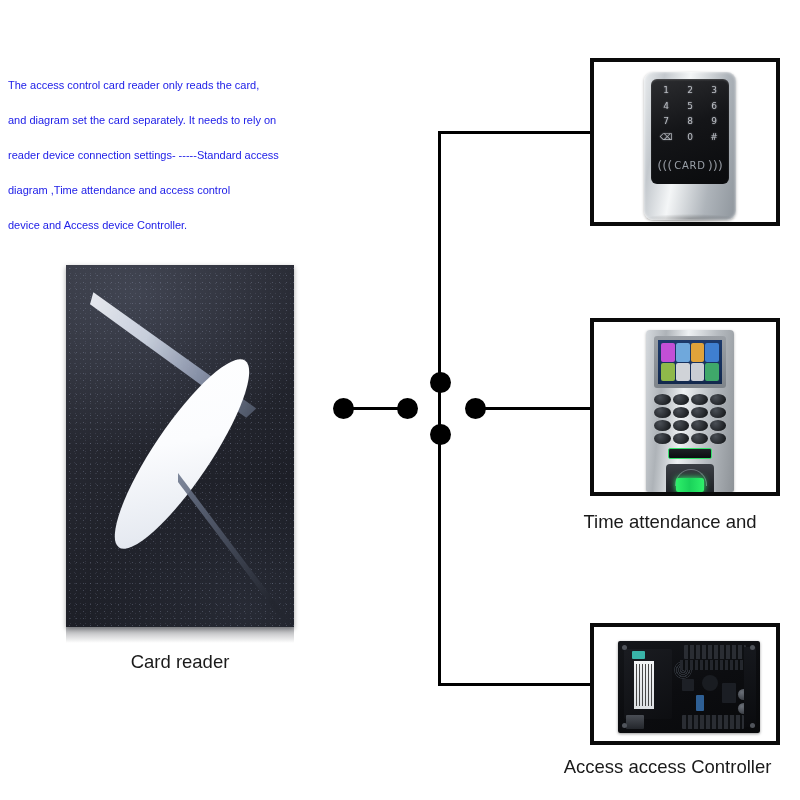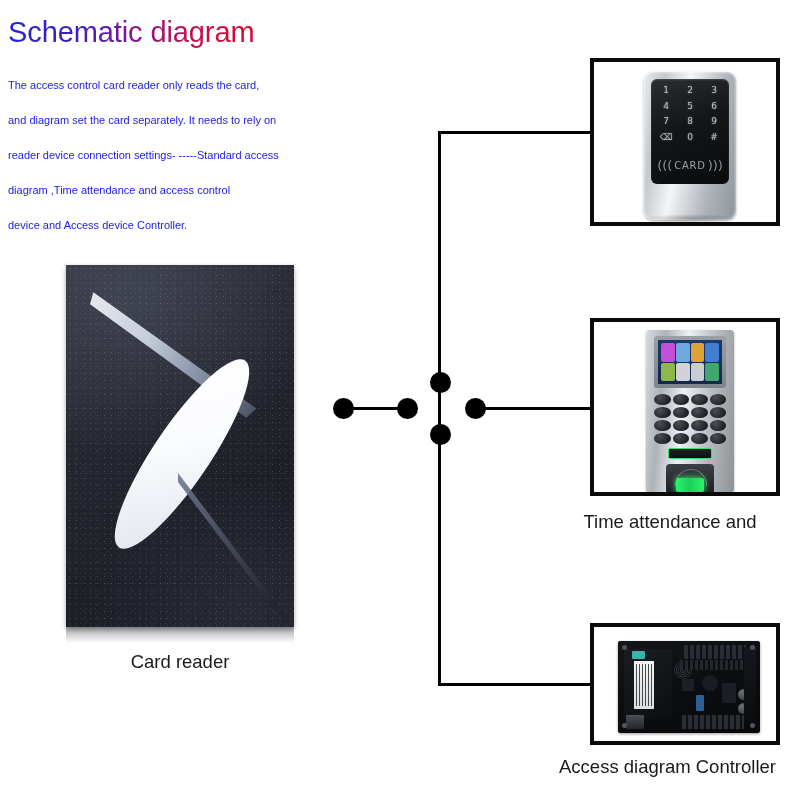--- a/index.html
+++ b/index.html
@@ -227,21 +227,20 @@
   .pcb .blue{position:absolute;left:78px;top:54px;width:8px;height:16px;background:#2e5f94;border-radius:1px;}
   .pcb .rj45{position:absolute;left:8px;top:74px;width:18px;height:14px;background:linear-gradient(180deg,#4a4e55,#23262b);border-radius:1px;}
   .pcb .edge{position:absolute;right:4px;top:6px;width:12px;height:80px;background:linear-gradient(180deg,#16181d,#0a0b0e);}
   .pcb .hole{position:absolute;width:5px;height:5px;border-radius:50%;background:#50545b;}
 </style>
 </head>
 <body>
 
 <div id="stage">
 
-  <div class="title">Schematic diagram</div>
 
   <div class="body-text">
     <span>The access control card reader only reads the card,</span>
     <span>and diagram set the card separately. It needs to rely on</span>
     <span>reader device connection settings- -----Standard access</span>
     <span>diagram ,Time attendance and access control</span>
     <span>device and Access device Controller.</span>
   </div>
 
   <div class="wire" style="left:438px;top:133px;width:3px;height:552px;"></div>
@@ -358,15 +357,15 @@
         <div class="cap2"></div>
         <div class="rj45"></div>
         <div class="edge"></div>
         <div class="hole" style="left:4px;top:4px;"></div>
         <div class="hole" style="left:132px;top:4px;"></div>
         <div class="hole" style="left:4px;top:82px;"></div>
         <div class="hole" style="left:132px;top:82px;"></div>
       </div>
     </div>
   </div>
-  <div class="caption" style="left:535px;top:755px;width:265px;">Access diagram Controller</div>
+  <div class="caption" style="left:535px;top:755px;width:265px;">Access access Controller</div>
 
 </div>
 
 </body></html>

